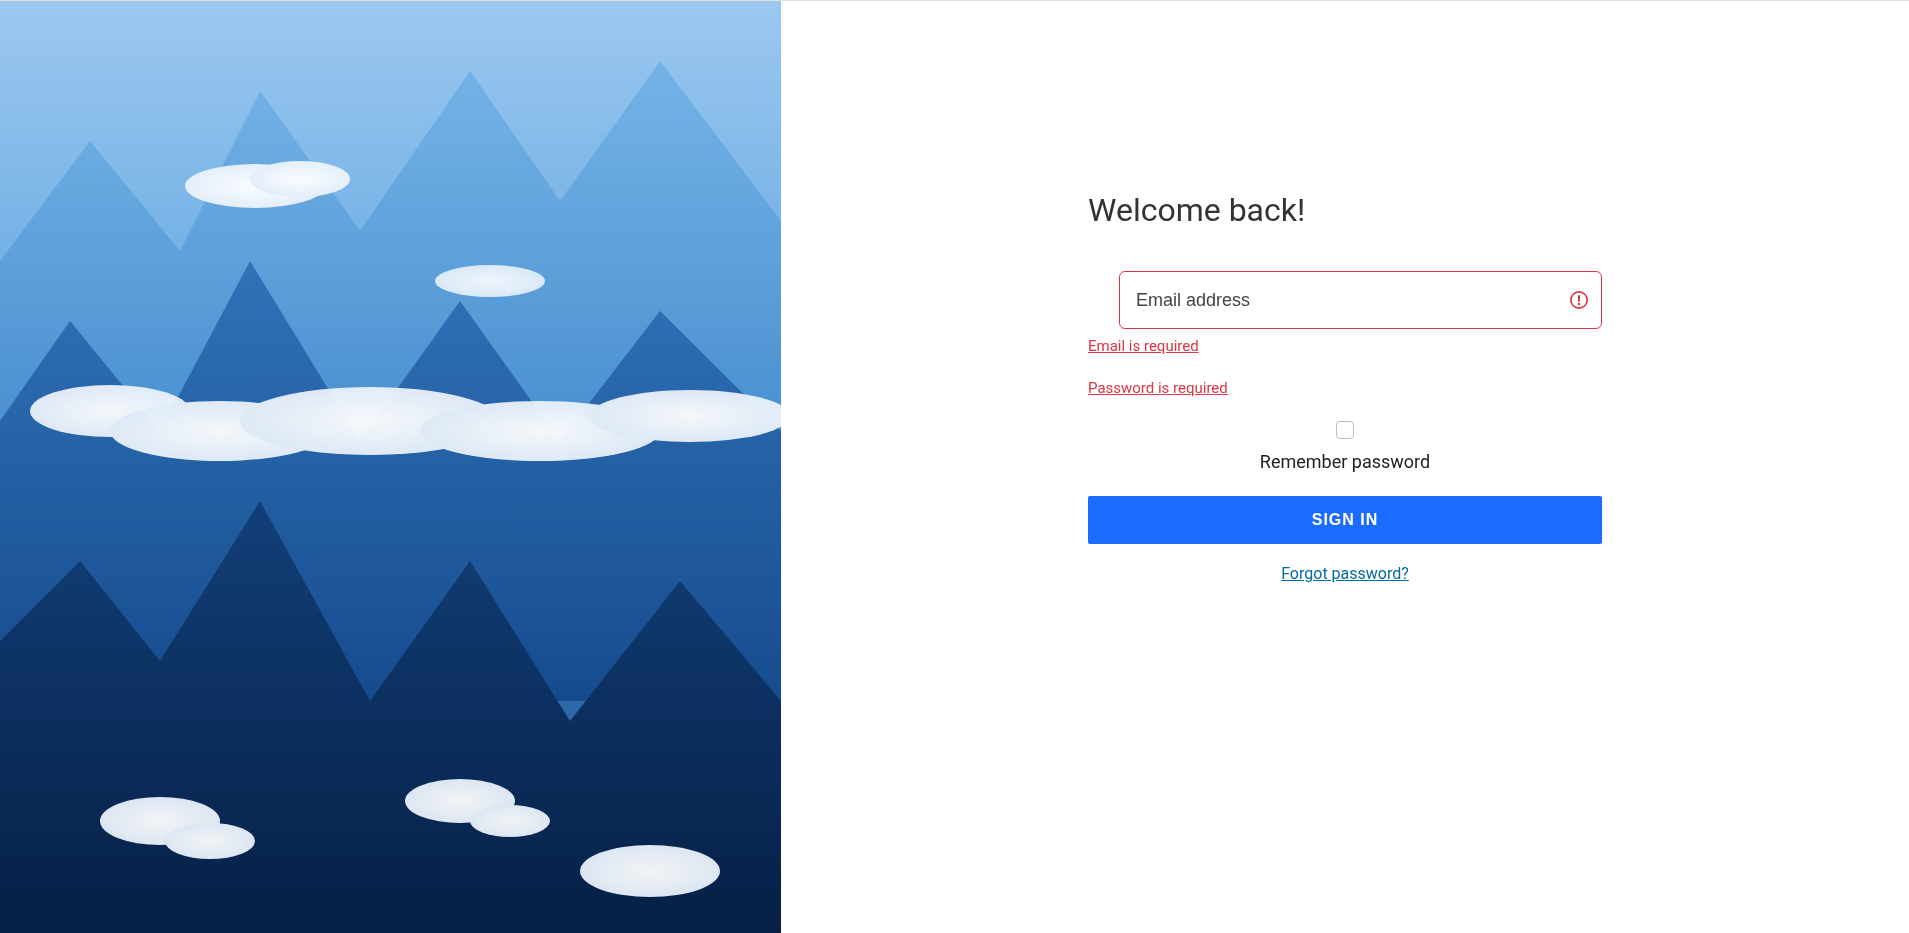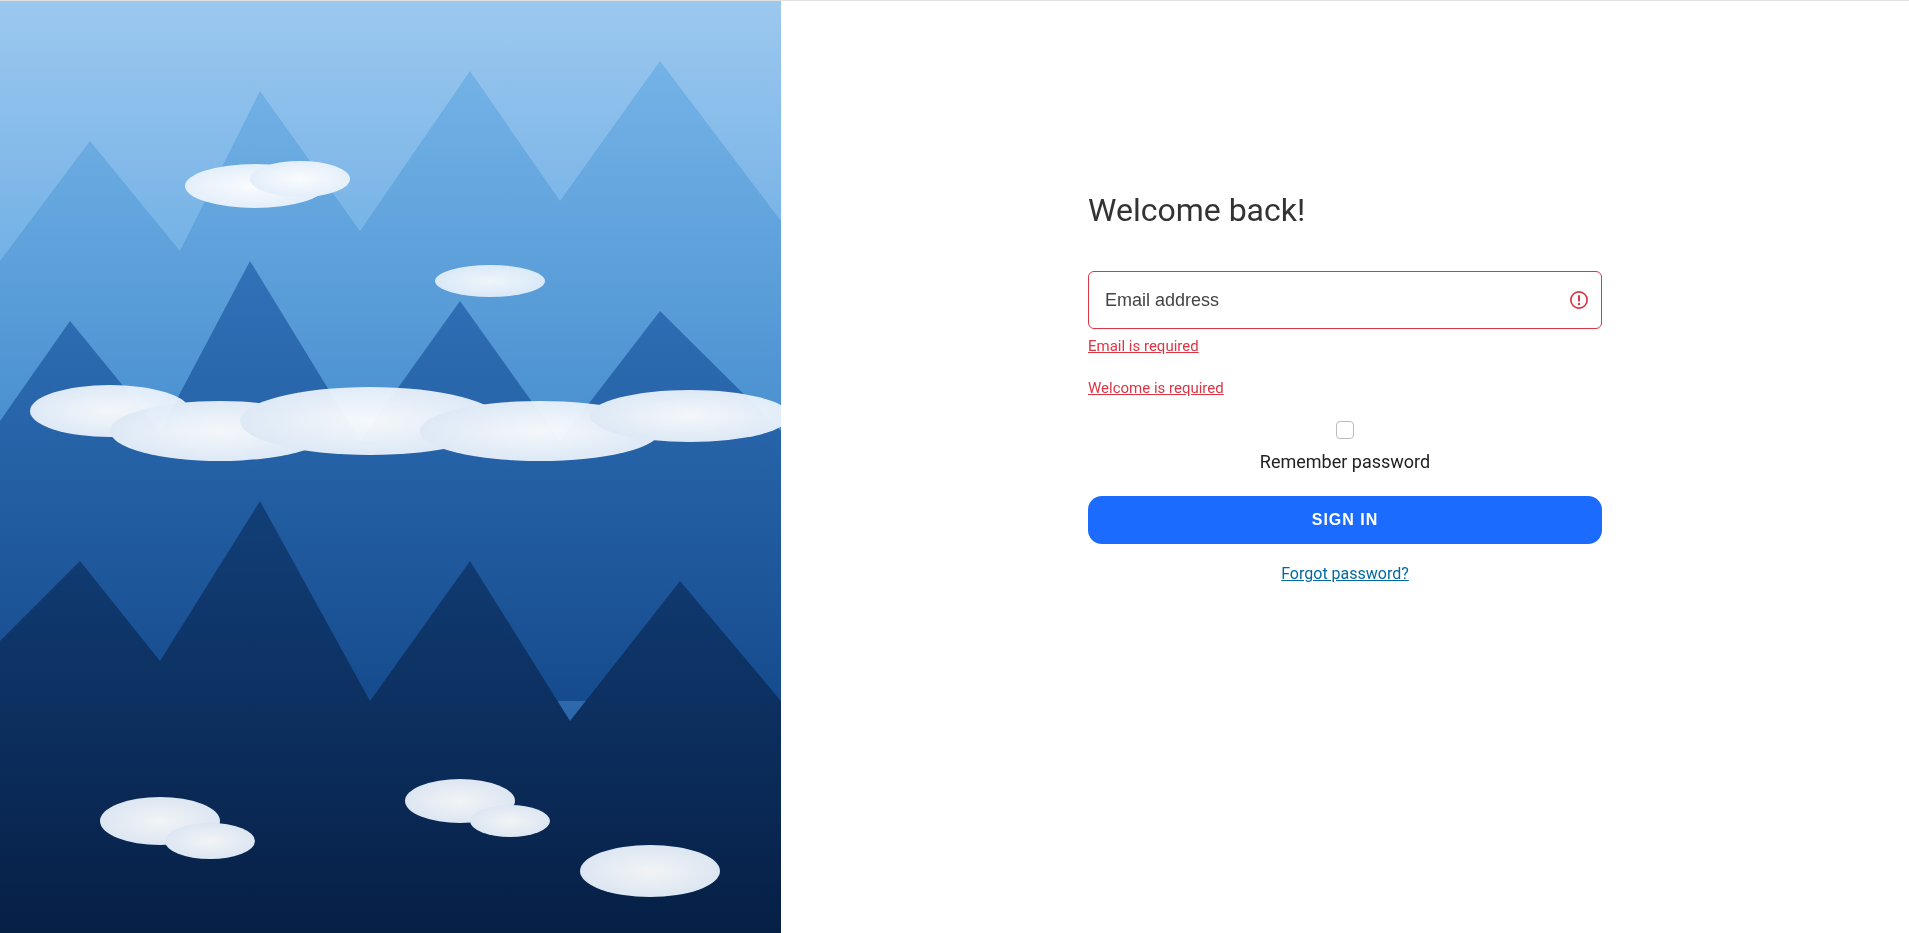--- a/index.html
+++ b/index.html
@@ -37,20 +37,21 @@
     }
     h2.title {
       font-weight: 400;
       font-size: 32px;
       color: #333;
       margin-bottom: 42px;
     }
     .field {
       position: relative;
       margin-bottom: 0;
+      margin-left: 31px;
     }
     .field input {
       width: 100%;
       height: 58px;
       border: 1px solid #dc3545;
       border-radius: 6px;
       padding: 0 48px 0 16px;
       font-size: 18px;
       color: #212529;
       background: #fff;
@@ -98,21 +99,21 @@
       font-size: 18px;
       color: #222;
       cursor: pointer;
     }
     .signin-btn {
       width: 100%;
       height: 48px;
       background: #1c6bff;
       color: #fff;
       border: none;
-      border-radius: 14px;
+      border-radius: 2px;
       font-size: 16px;
       font-weight: 700;
       letter-spacing: 1px;
       cursor: pointer;
       text-transform: uppercase;
     }
     .forgot {
       display: block;
       text-align: center;
       margin-top: 20px;
@@ -193,21 +194,21 @@
         <span class="err-icon">
           <svg viewBox="0 0 16 16" width="18" height="18" fill="#dc3545">
               <path d="M8 0a8 8 0 1 0 0 16A8 8 0 0 0 8 0zm0 14.5A6.5 6.5 0 1 1 8 1.5a6.5 6.5 0 0 1 0 13z"></path>
               <rect x="7.1" y="3.5" width="1.8" height="6" rx="0.9"></rect>
               <circle cx="8" cy="11.6" r="1.1"></circle>
             </svg>
         </span>
       </div>
       <div class="error-text">Email is required</div>
 
-      <div class="error-text">Welcome is required</div>
+      <div class="error-text">Password is required</div>
 
       <div class="remember">
         <input type="checkbox" id="rem" style="">
         <label for="rem">Remember password</label>
       </div>
 
       <button class="signin-btn">Sign In</button>
 
       <a href="#" class="forgot">Forgot password?</a>
     </div>

